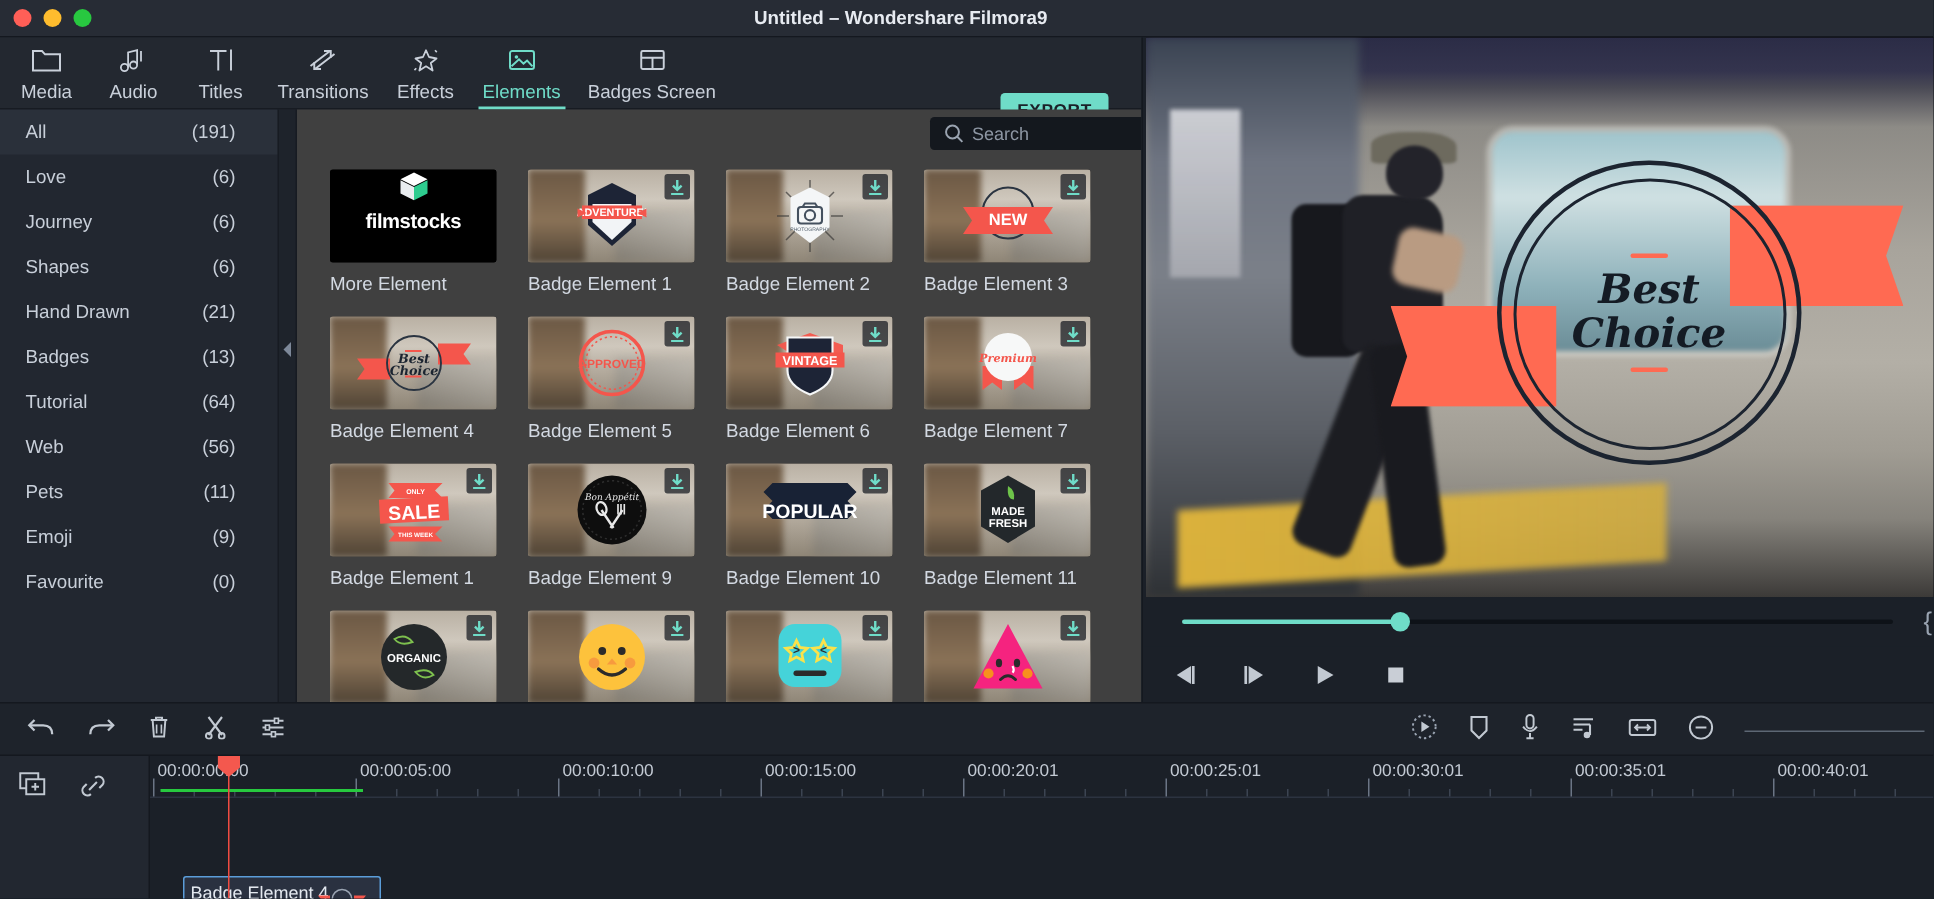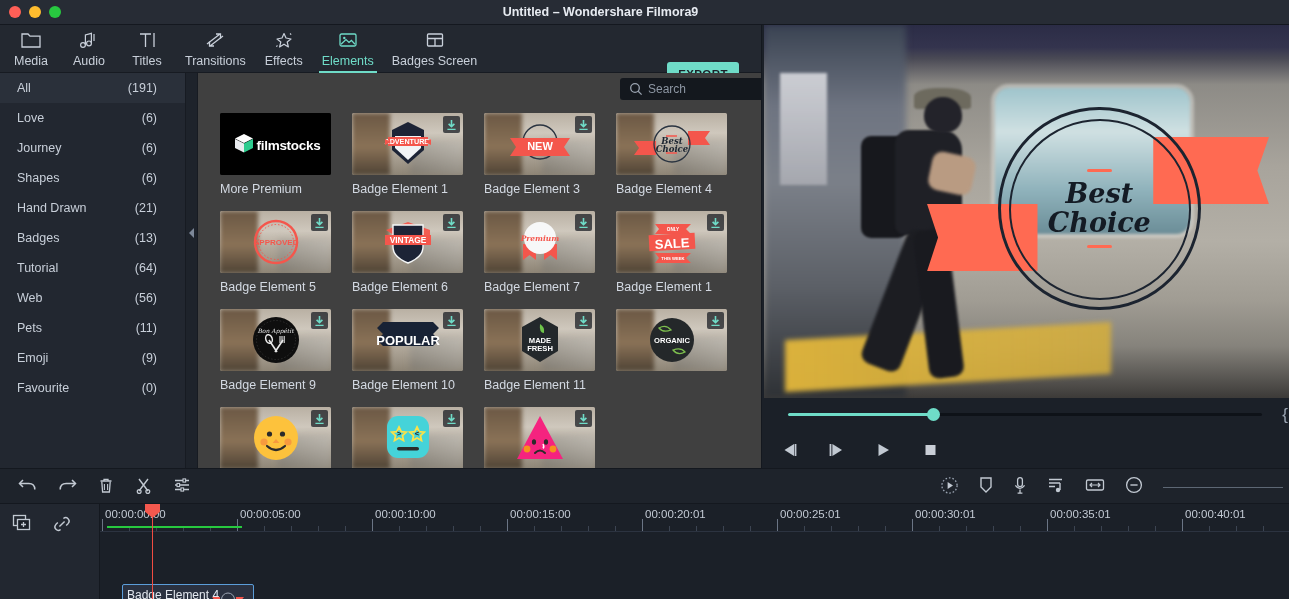--- a/index.html
+++ b/index.html
@@ -148,21 +148,21 @@
     border-radius: 2px;
     display: flex; align-items: center; justify-content: center;
   }
   .cap {
     margin-top: 7px; font-size: 12.5px; color: #d3d9e2;
     white-space: nowrap; overflow: hidden; text-overflow: ellipsis;
   }
   .filmstocks {
     position: absolute; inset: 0;
     background: #000;
-    display: flex; flex-direction: row; align-items: center; justify-content: center;
+    display: flex; flex-direction: column; align-items: center; justify-content: flex-start;
   }
   .fs-word { font-size: 13.5px; font-weight: bold; color: #fff; letter-spacing: -.3px; margin-top: 3px;}
 
   
   .art { position:absolute; inset:0; display:flex; align-items:center; justify-content:center; }
 
   
   .preview {
     position: absolute; left: 761px; top: 25px; width: 528px; height: 443px;
     background: #1b2028;
@@ -463,21 +463,21 @@
         <div class="thumb">
           <div class="filmstocks">
             <svg width="26" height="24" viewBox="0 0 26 24">
               <path d="M13 2 L22 6.5 L13 11 L4 6.5 Z" fill="#ffffff"></path>
               <path d="M13 11.6 L22 7.1 V16 L13 20.5 Z" fill="#2ecc8f"></path>
               <path d="M13 11.6 L4 7.1 V16 L13 20.5 Z" fill="#e9ecef"></path>
             </svg>
             <span class="fs-word">filmstocks</span>
           </div>
         </div>
-        <div class="cap">More Premium</div>
+        <div class="cap">More Element</div>
       </div>
 
       <div class="cell">
         <div class="thumb">
           <div class="bg"></div>
           <div class="art">
             <svg width="54" height="52" viewBox="0 0 54 52">
               <path d="M27 4 L43 12 V32 L27 46 L11 32 V12 Z" fill="#1d2436"></path>
               <path d="M27 18 L40 18 L40 30 L27 42 L14 30 L14 18 Z" fill="#f2f4f6"></path>
               <path d="M7 19 h40 v9 H7 z" fill="#f4564c"></path>
@@ -489,20 +489,44 @@
           <div class="dl">
             <svg width="11" height="12" viewBox="0 0 11 12">
               <path d="M5.5 1 v5.6 M2.6 4.8 L5.5 7.6 L8.4 4.8" fill="none" stroke="#6fdcc8" stroke-width="1.6"></path>
               <path d="M1.4 10.3 h8.2" stroke="#6fdcc8" stroke-width="1.3"></path>
             </svg>
           </div>
         </div>
         <div class="cap">Badge Element 1</div>
       </div>
 
+      <div class="cell">
+        <div class="thumb">
+          <div class="bg"></div>
+          <div class="art">
+            <svg width="56" height="52" viewBox="0 0 56 52">
+              <g stroke="#3b3a38" stroke-width="1" opacity=".7">
+                <path d="M28 2 v8 M28 42 v8 M6 26 h8 M42 26 h8 M12 10 l6 6 M38 36 l6 6 M44 10 l-6 6 M12 42 l6 -6"></path>
+              </g>
+              <path d="M28 7 L41 13.5 V34 L28 44 L15 34 V13.5 Z" fill="#f4f6f7"></path>
+              <rect x="20" y="20" width="16" height="11" rx="2" fill="none" stroke="#44505e" stroke-width="1.4"></rect>
+              <circle cx="28" cy="25.5" r="3.4" fill="none" stroke="#44505e" stroke-width="1.4"></circle>
+              <path d="M23 20 l1.6 -2.4 h6.8 L33 20" fill="none" stroke="#44505e" stroke-width="1.3"></path>
+              <text x="28" y="36" font-size="3.4" font-family="Liberation Sans, sans-serif" fill="#5a6672" text-anchor="middle">PHOTOGRAPHY</text>
+            </svg>
+          </div>
+          <div class="dl">
+            <svg width="11" height="12" viewBox="0 0 11 12">
+              <path d="M5.5 1 v5.6 M2.6 4.8 L5.5 7.6 L8.4 4.8" fill="none" stroke="#6fdcc8" stroke-width="1.6"></path>
+              <path d="M1.4 10.3 h8.2" stroke="#6fdcc8" stroke-width="1.3"></path>
+            </svg>
+          </div>
+        </div>
+        <div class="cap">Badge Element 2</div>
+      </div>
 
       <div class="cell">
         <div class="thumb">
           <div class="bg"></div>
           <div class="art">
             <svg width="72" height="48" viewBox="0 0 72 48">
               <circle cx="36" cy="22" r="17" fill="none" stroke="#2a3441" stroke-width="1.4"></circle>
               <path d="M6 18 h60 l-6 9 l6 9 H6 l6 -9 z" fill="#f4564c"></path>
               <text x="36" y="30" font-size="11" font-family="Liberation Sans, sans-serif" font-weight="bold" fill="#fff" text-anchor="middle">NEW</text>
             </svg>

